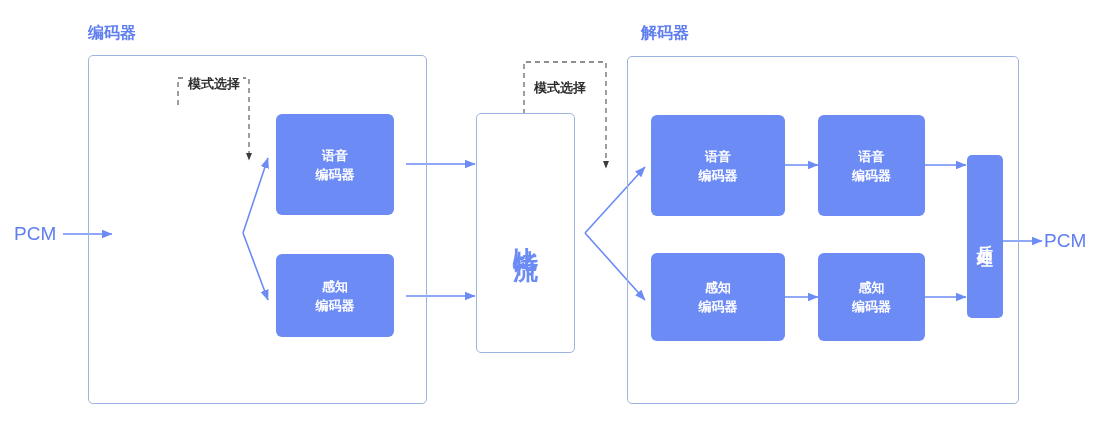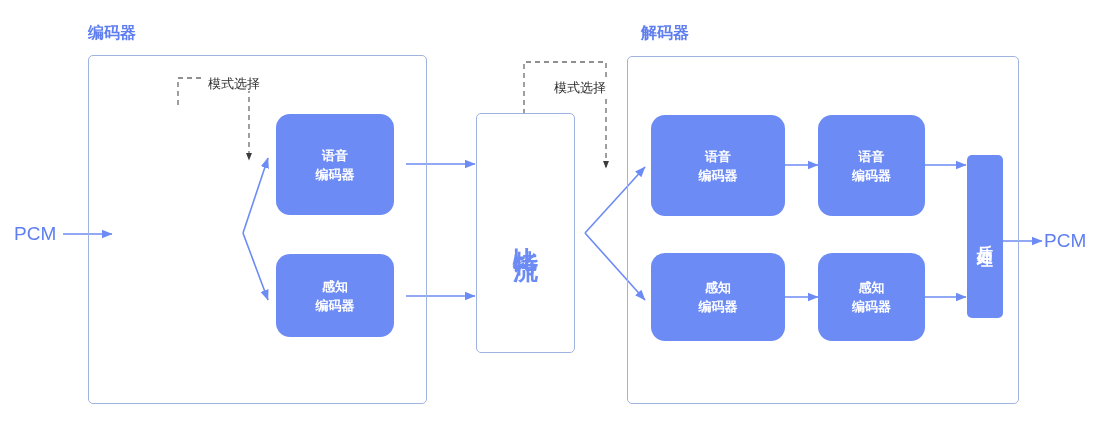--- a/index.html
+++ b/index.html
@@ -34,21 +34,21 @@
   }
   .group-box {
     position: absolute;
     border: 1.3px solid #9fb3e0;
     border-radius: 5px;
     background: transparent;
   }
   .blue-box {
     position: absolute;
     background: #6c8bf5;
-    border-radius: 14px;
+    border-radius: 6px;
     color: #ffffff;
     font-size: 13px;
     font-weight: bold;
     line-height: 19px;
     display: flex;
     align-items: center;
     justify-content: center;
     text-align: center;
     white-space: pre-line;
   }
@@ -88,26 +88,25 @@
     color: #5f7ef0;
     font-size: 19px;
     font-weight: normal;
     line-height: 20px;
     white-space: nowrap;
   }
   .mode-label {
     position: absolute;
     color: #2c2c2c;
     font-size: 13px;
-    font-weight: normal;
+    font-weight: bold;
     line-height: 15px;
     white-space: nowrap;
     background: #ffffff;
     padding: 0 3px;
-    margin-left: 20px;
   }
 </style>
 </head>
 <body>
 
 <div id="canvas">
 
   <svg class="svg-layer" viewBox="0 0 1105 423" xmlns="http://www.w3.org/2000/svg">
     <defs>
       <marker id="arrB" viewBox="0 0 10 10" refX="9" refY="5" markerWidth="7" markerHeight="7" orient="auto-start-reverse">

